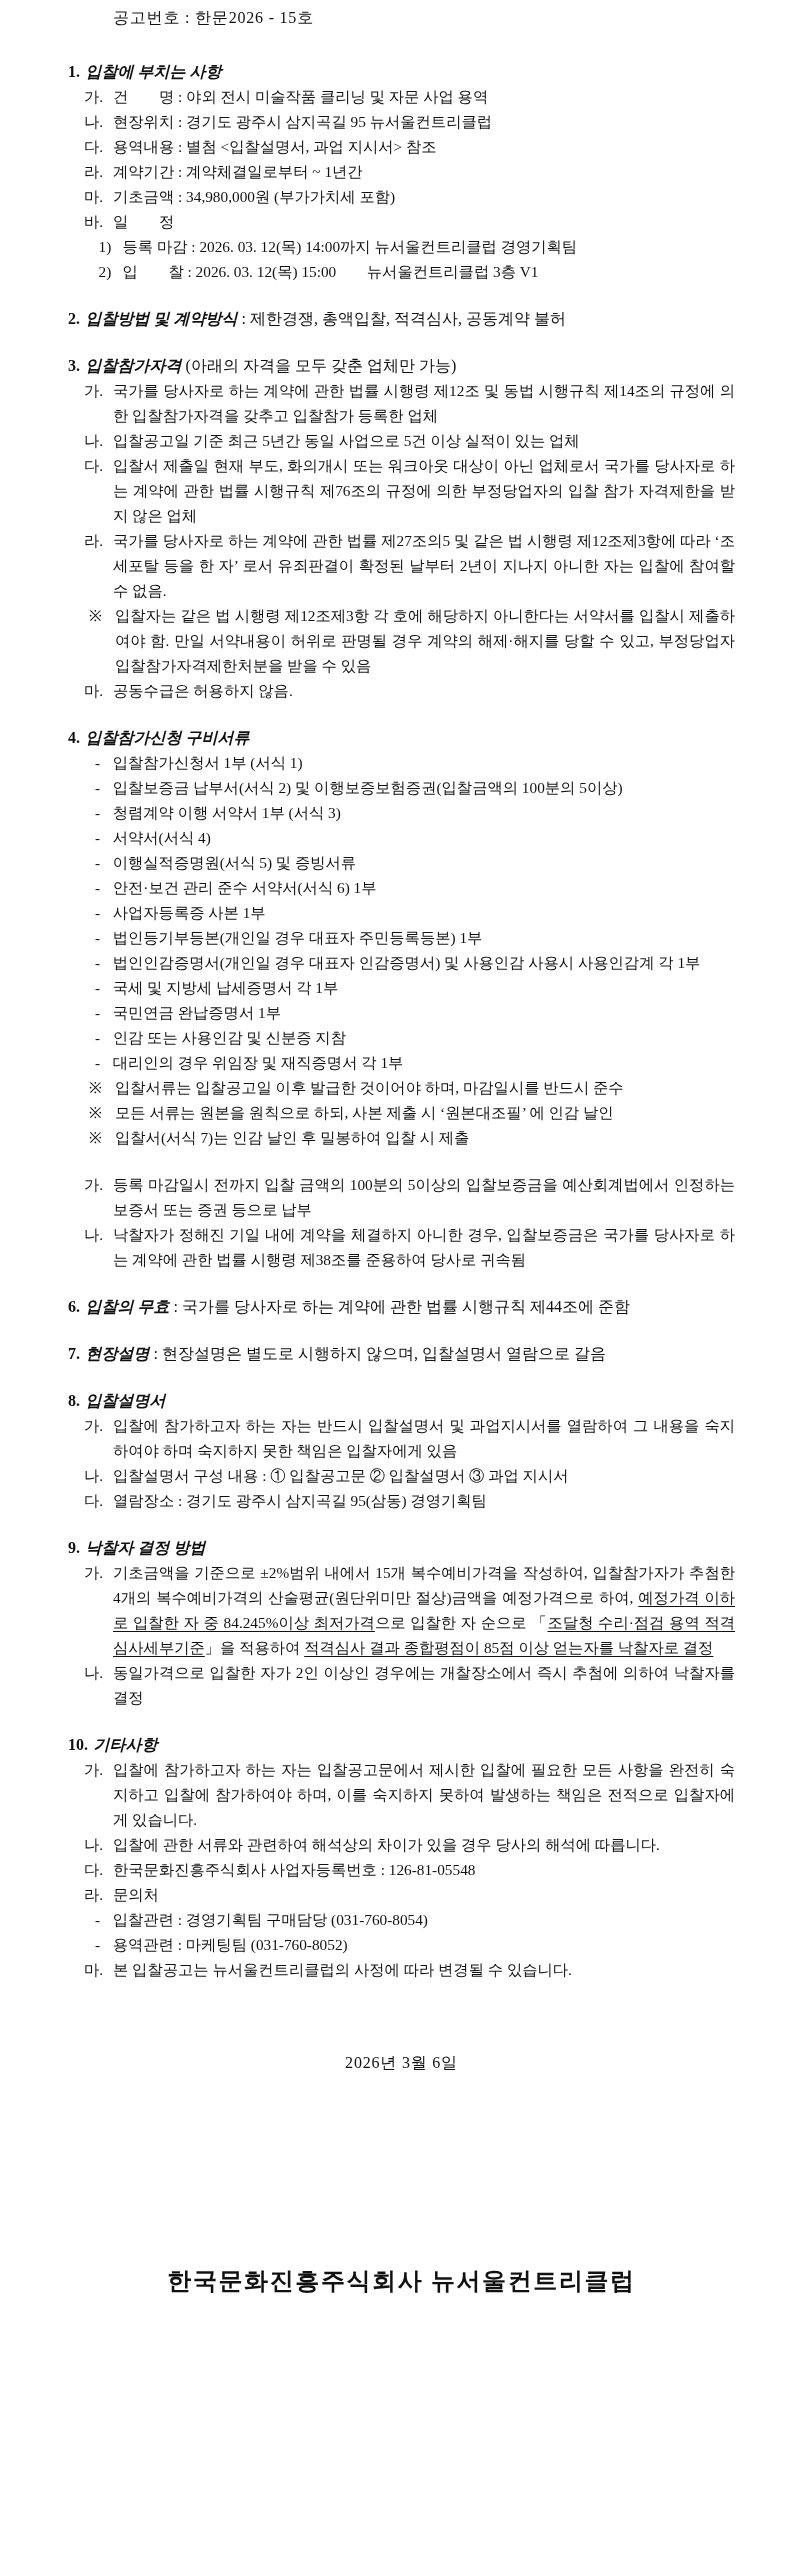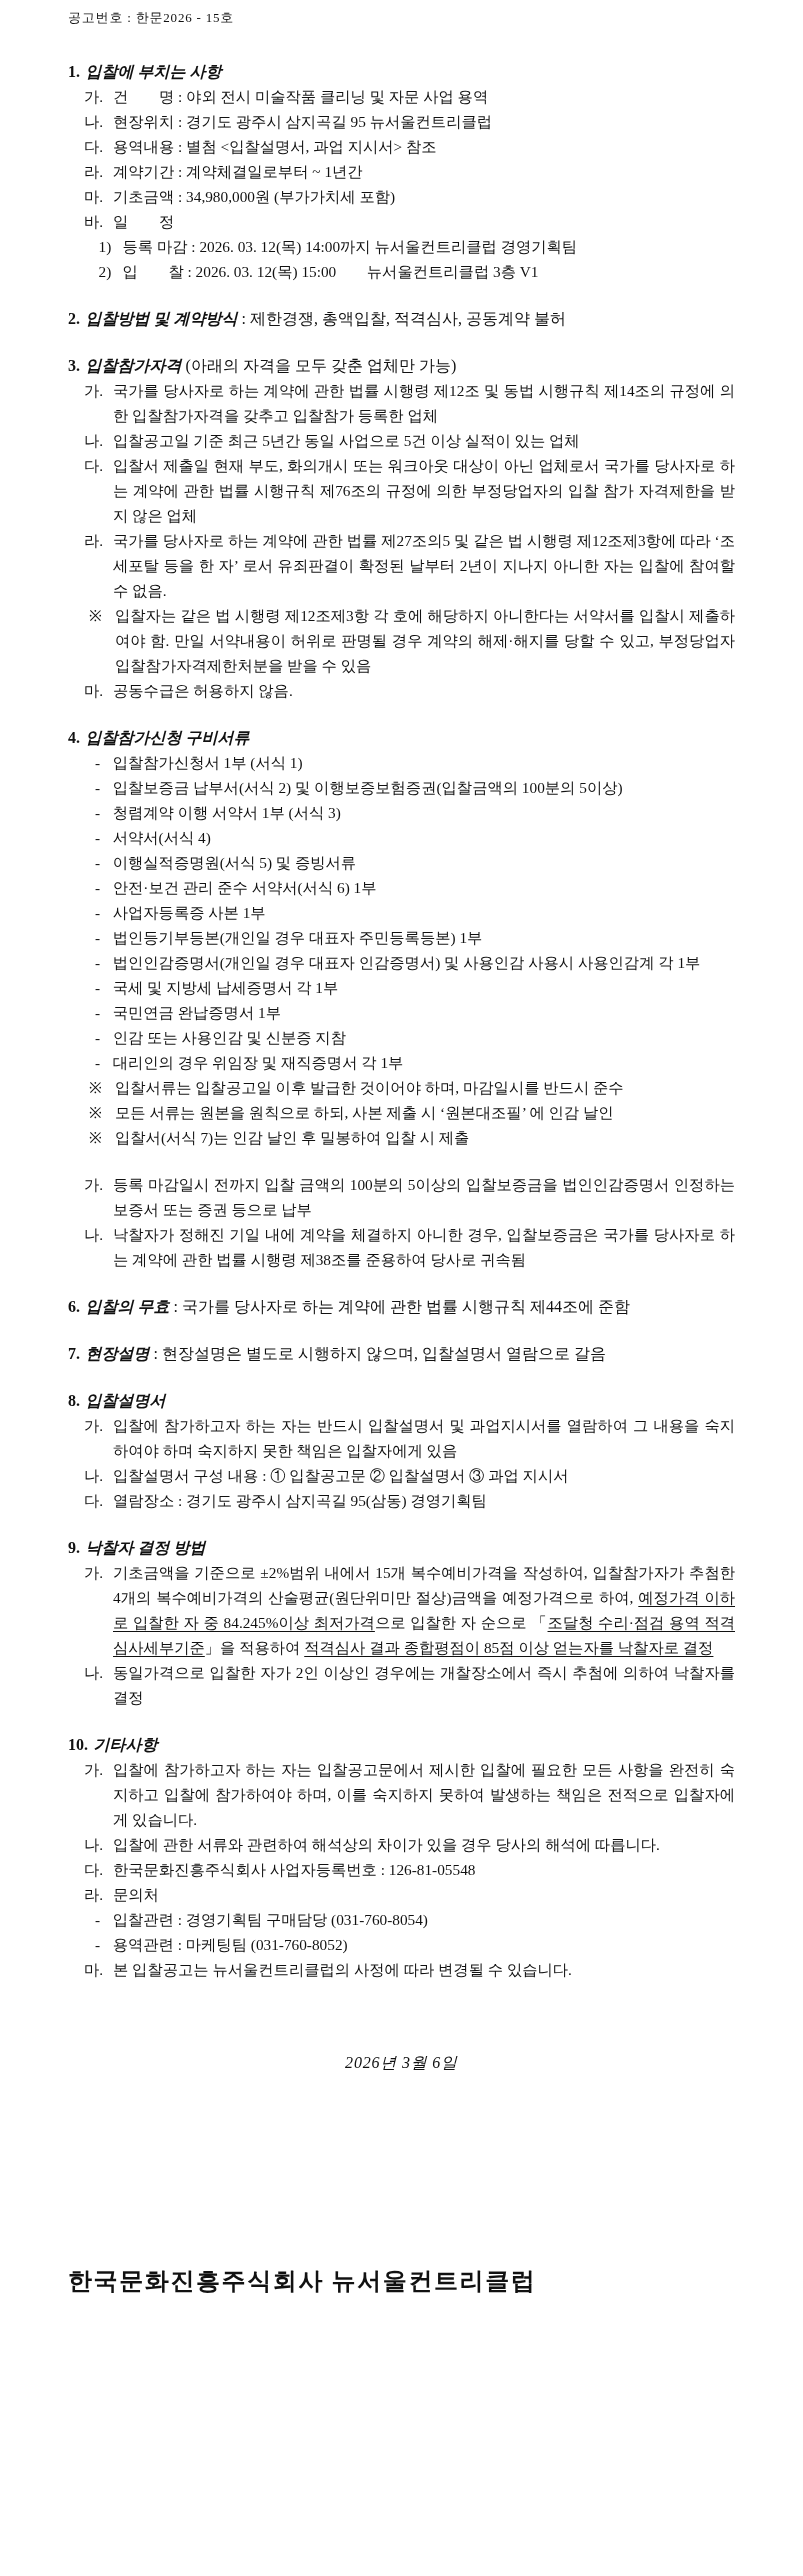--- a/index.html
+++ b/index.html
@@ -4,21 +4,21 @@
 <style>
   html, body { margin: 0; padding: 0; }
   body {
     width: 803px; height: 2576px;
     background: #ffffff;
     color: #111111;
     font-family: "Liberation Serif", "DejaVu Serif", serif;
     overflow: hidden;
   }
   .doc { padding: 8px 68px 0 68px; }
-  .notice-no { font-size: 13px; line-height: 19px; letter-spacing: 0.8px; }
+  .notice-no { font-size: 16px; line-height: 19px; letter-spacing: 0.8px; margin-left: 45px; }
   .title-wrap { text-align: center; margin-top: 24px; }
   .title {
     display: inline-block;
     font-size: 29px; font-weight: 900; letter-spacing: 3.2px;
     border-bottom: 5.6px double #000;
     padding: 0 8px 5.6px 8px;
   }
   .section { margin-top: 22px; }
   .section.first { margin-top: 32px; }
   .sec-heading { font-size: 16px; line-height: 25px; }
@@ -36,24 +36,24 @@
   .item.ga   { padding-left: 16px; }
   .item.ga .label   { width: 29px; }
   .item.num  { padding-left: 30.5px; }
   .item.num .label  { width: 24px; }
   .item.dash { padding-left: 27px; }
   .item.dash .label { width: 17.7px; }
   .item.star { padding-left: 21px; }
   .item.star .label { width: 26px; }
   .date-line {
     text-align: center; font-size: 16px;
-    margin-top: 71px; letter-spacing: 0.8px; font-style: italic;
+    margin-top: 71px; letter-spacing: 0.8px;
   }
   .signature-line {
-    text-align: left; font-size: 24px; font-weight: bold;
+    text-align: center; font-size: 24px; font-weight: bold;
     margin-top: 191px; letter-spacing: 1.6px;
   }
 </style>
 </head>
 <body>
 
 <div class="doc">
   <div class="notice-no">공고번호 : 한문2026 - 15호</div>
   <div id="sections">
       <div class="section first">
@@ -184,21 +184,21 @@
           <span class="text"><span>모든 서류는 원본을 원칙으로 하되, 사본 제출 시 ‘원본대조필’ 에 인감 날인</span></span>
         </div>
         <div class="item star">
           <span class="label">※</span>
           <span class="text"><span>입찰서(서식 7)는 인감 날인 후 밀봉하여 입찰 시 제출</span></span>
         </div>
       </div>
       <div class="section">
         <div class="item ga">
           <span class="label">가.</span>
-          <span class="text"><span>등록 마감일시 전까지 입찰 금액의 100분의 5이상의 입찰보증금을 법인인감증명서 인정하는 보증서 또는 증권 등으로 납부</span></span>
+          <span class="text"><span>등록 마감일시 전까지 입찰 금액의 100분의 5이상의 입찰보증금을 예산회계법에서 인정하는 보증서 또는 증권 등으로 납부</span></span>
         </div>
         <div class="item ga">
           <span class="label">나.</span>
           <span class="text"><span>낙찰자가 정해진 기일 내에 계약을 체결하지 아니한 경우, 입찰보증금은 국가를 당사자로 하는 계약에 관한 법률 시행령 제38조를 준용하여 당사로 귀속됨</span></span>
         </div>
       </div>
       <div class="section">
         <div class="sec-heading"><span class="sec-no">6.</span><span class="b ">입찰의 무효</span><span> : 국가를 당사자로 하는 계약에 관한 법률 시행규칙 제44조에 준함</span></div>
       </div>
       <div class="section">

